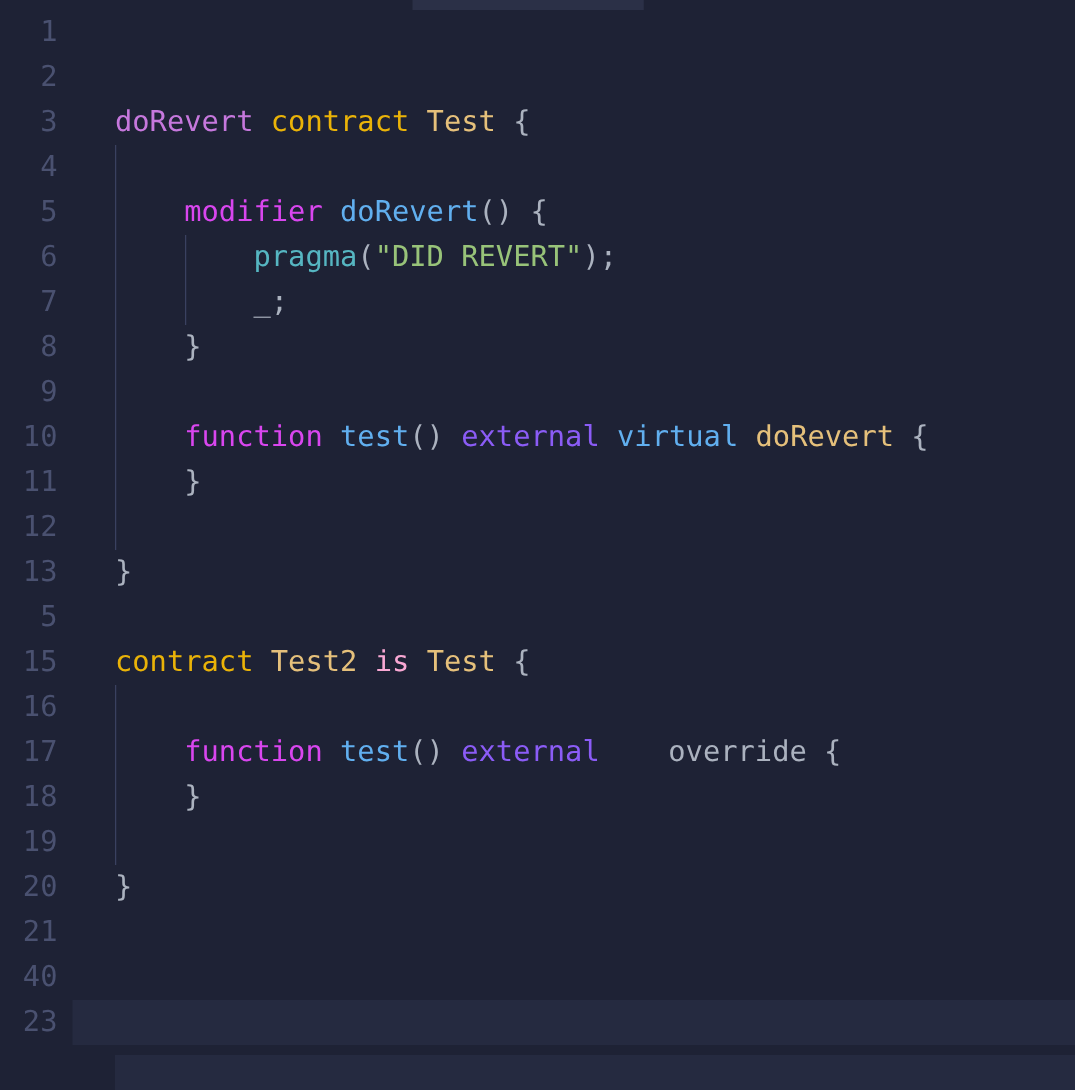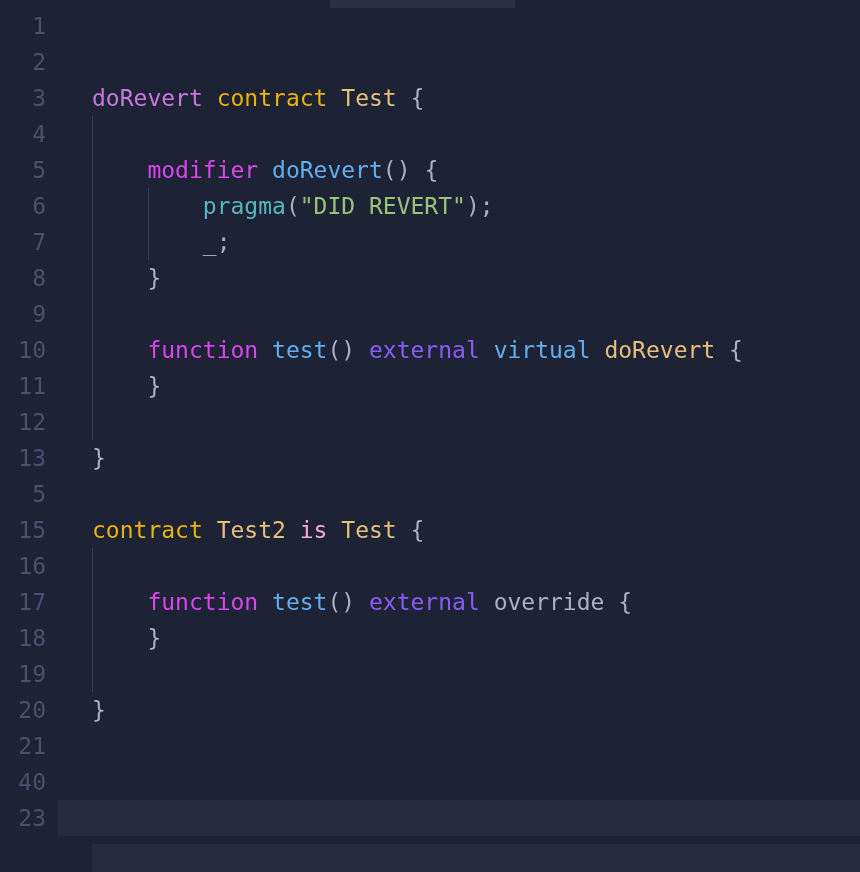--- a/index.html
+++ b/index.html
@@ -63,21 +63,21 @@
   .tok-kw-decl { color: #c678dd; }
   .tok-kw-contract { color: #eab308; }
   .tok-type { color: #e5c07b; }
   .tok-kw-mod { color: #d946ef; }
   .tok-fn-name { color: #61afef; }
   .tok-builtin { color: #56b6c2; }
   .tok-string { color: #98c379; }
   .tok-placeholder { color: #abb2bf; }
   .tok-kw-vis { color: #8b5cf6; }
   .tok-kw-virtual { color: #61afef; margin-top: 19px; }
-  .tok-kw-override { color: #abb2bf; }
+  .tok-kw-override { color: #abb2bf; margin-left: 41px; }
   .tok-kw-is { color: #f9a8d4; }
   .current-line-bg {
     position: absolute;
     left: 58px;
     right: 0;
     top: calc(8px + 36px * 22);
     height: 36px;
     background: #252a40;
     z-index: 0;
   }

